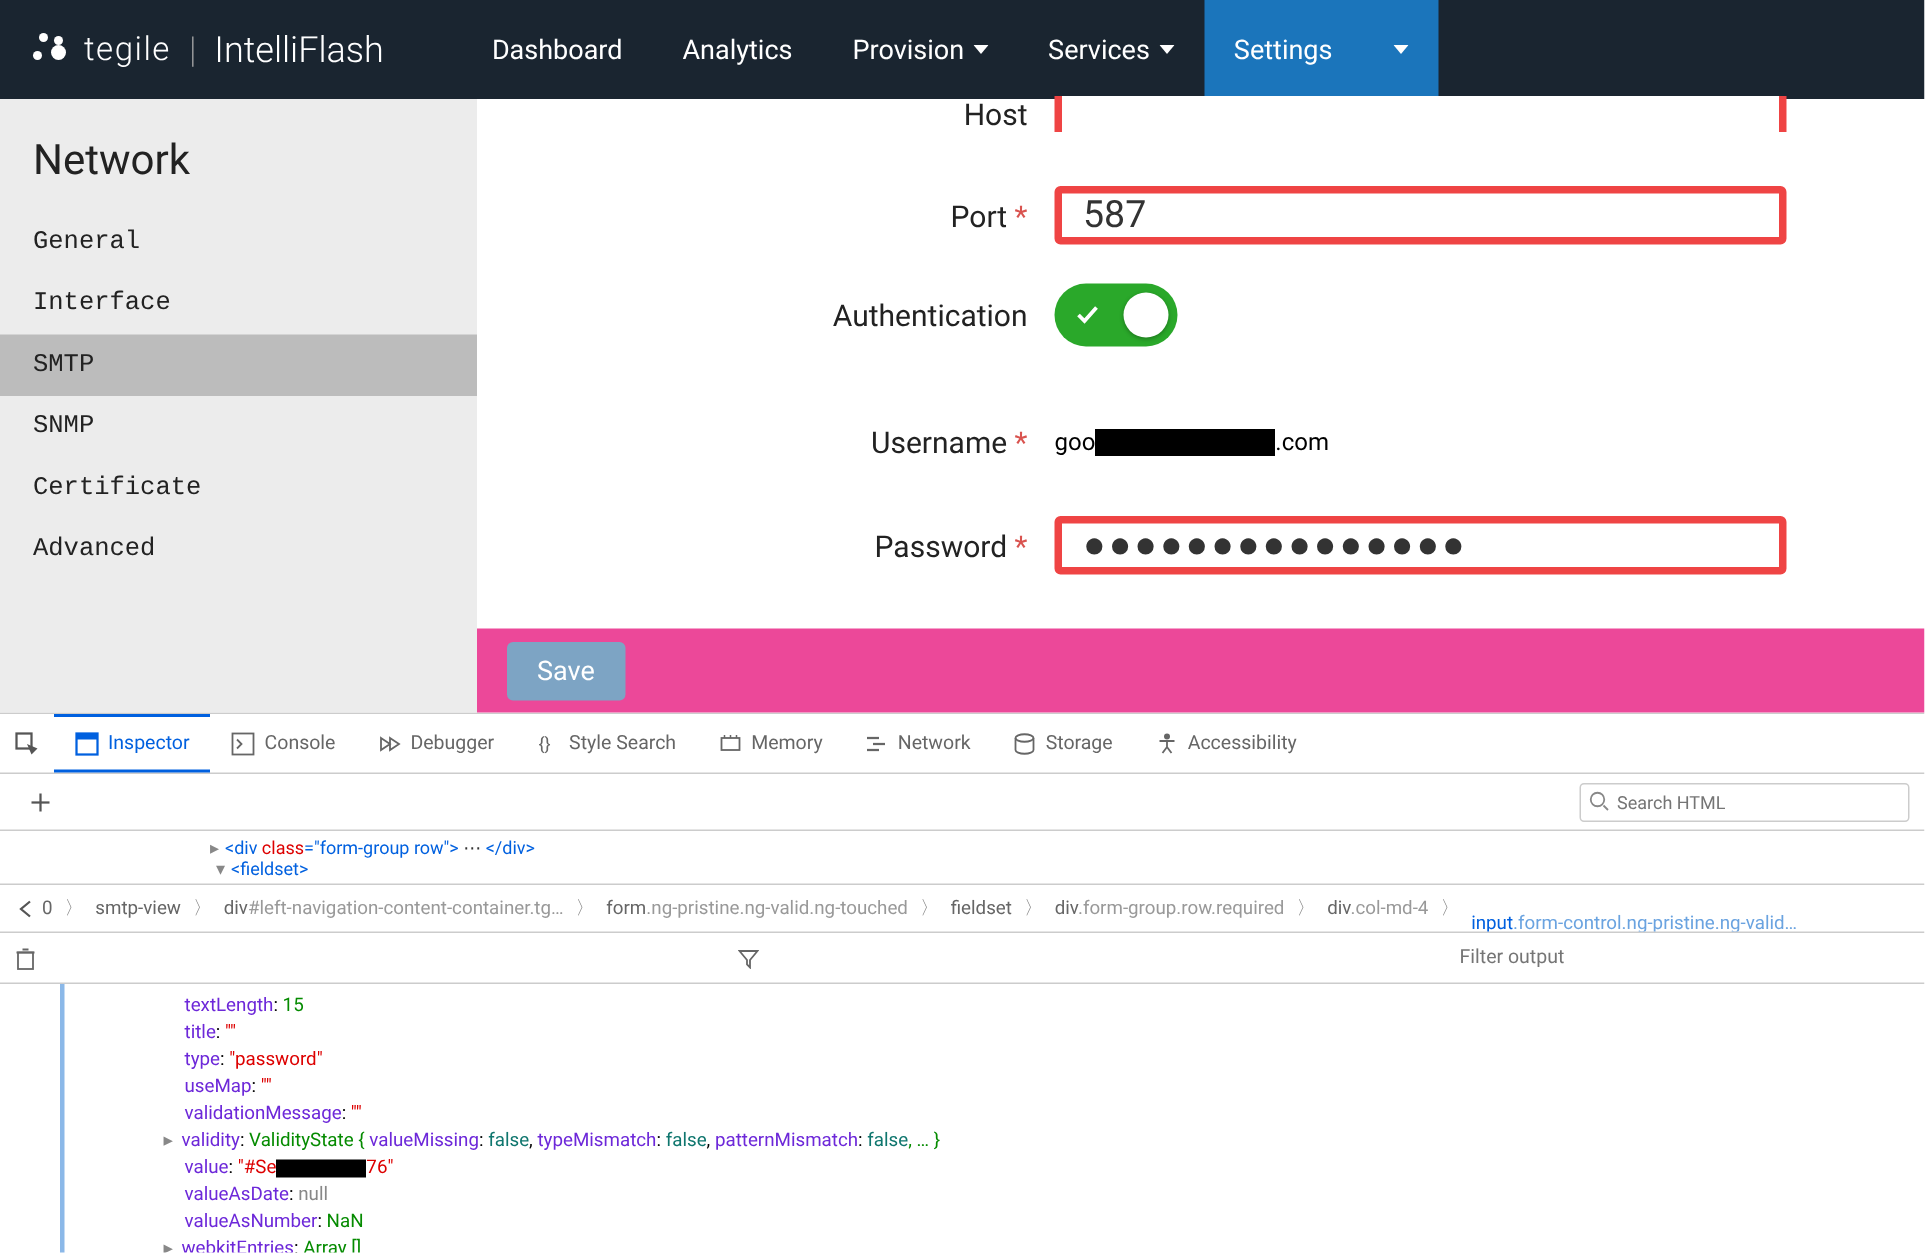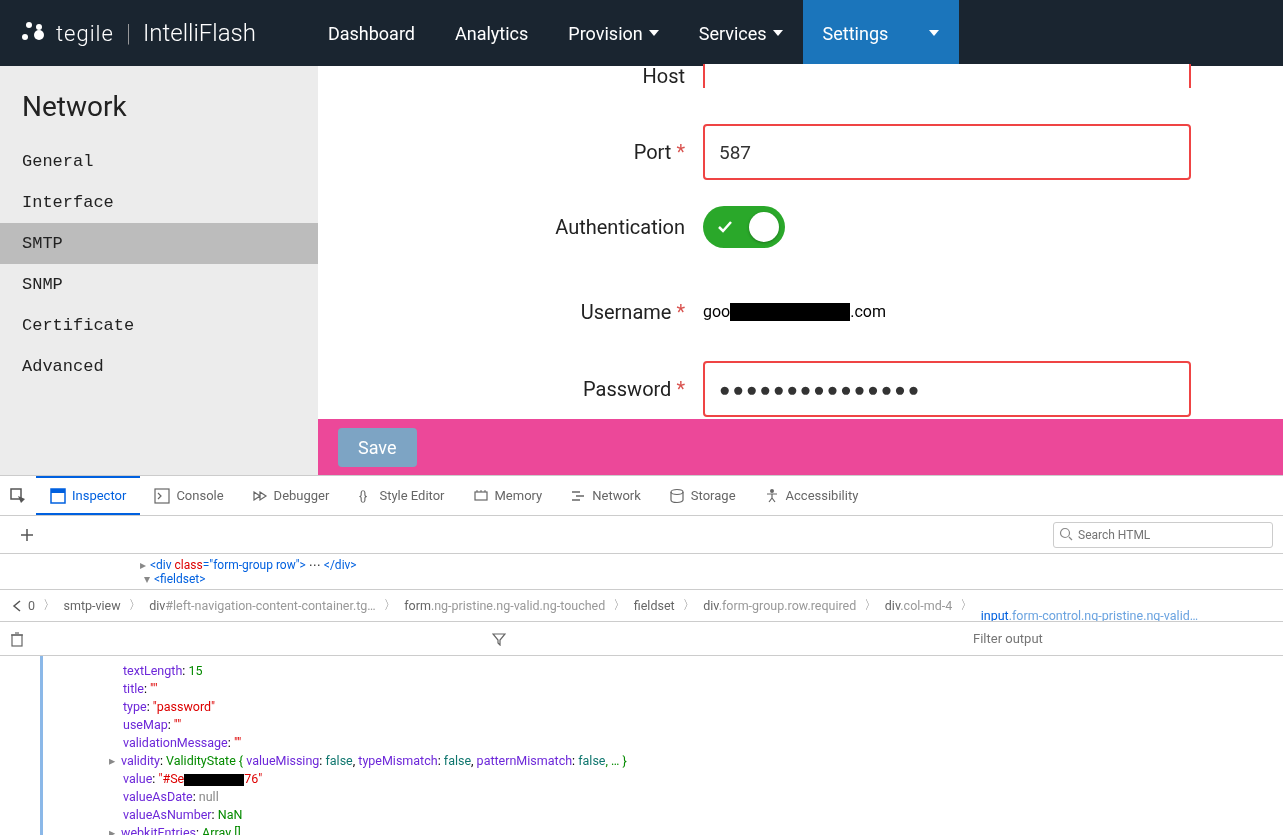--- a/index.html
+++ b/index.html
@@ -27,21 +27,21 @@
 .sidebar-item { font-size: 17px; padding: 11px 22px; color: #222; cursor: pointer; font-family: Liberation Mono, monospace; }
 .sidebar-item.active { background: #bcbcbc; }
 
 .content { flex: 1; background: #fff; position: relative; }
 .form-area { padding: 0 20px 0 0; }
 .form-group { display: flex; align-items: center; margin-bottom: 26px; }
 .form-group.cut { margin-bottom: 6px; overflow: hidden; height: 24px; margin-top: -2px; }
 .form-label { width: 385px; text-align: right; font-size: 20px; color: #222; padding-right: 18px; }
 .req { color: #d9534f; }
 .form-field { flex: 1; }
-input.form-control { width: 488px; height: 56px; border: 2px solid #ef4444; border-radius: 4px; padding: 0 14px; font-size: 19px; color: #333; }
+input.form-control { width: 488px; height: 39px; border: 5px solid #ef4444; border-radius: 4px; padding: 0 14px; font-size: 25px; color: #333; }
 
 .toggle { width: 82px; height: 42px; border-radius: 21px; background: #2aa82a; position: relative; display: flex; align-items: center; cursor: pointer; }
 .toggle .check { color: #fff; margin-left: 14px; }
 .toggle .knob { width: 30px; height: 30px; border-radius: 50%; background: #fff; position: absolute; right: 6px; top: 6px; box-shadow: 0 1px 3px rgba(0,0,0,.3); }
 
 .save-bar { background: #ec4899; padding: 12px 20px; position: absolute; bottom: 0; left: 0; right: 0; height: 56px; display: flex; align-items: center; }
 .save-btn { background: #7da4c4; color: #fff; border: none; border-radius: 4px; padding: 9px 20px; font-size: 18px; cursor: pointer; }
 
 .redact { display: inline-block; background: #000; height: 18px; vertical-align: middle; }
 
@@ -227,21 +227,21 @@
           </svg>
         </span>
         <span>Debugger</span>
       </div>
     <div class="dt-tab">
         <span class="ico">
           <svg width="16" height="16">
             <text x="2" y="12" font-size="12" fill="#666">{}</text>
           </svg>
         </span>
-        <span>Style Editor</span>
+        <span>Style Search</span>
       </div>
     <div class="dt-tab">
         <span class="ico">
           <svg width="16" height="16">
             <rect x="2" y="4" width="12" height="8" fill="none" stroke="#666" stroke-width="1.2"></rect>
             <line x1="4" y1="2" x2="4" y2="4" stroke="#666"></line>
             <line x1="8" y1="2" x2="8" y2="4" stroke="#666"></line>
             <line x1="12" y1="2" x2="12" y2="4" stroke="#666"></line>
           </svg>
         </span>

